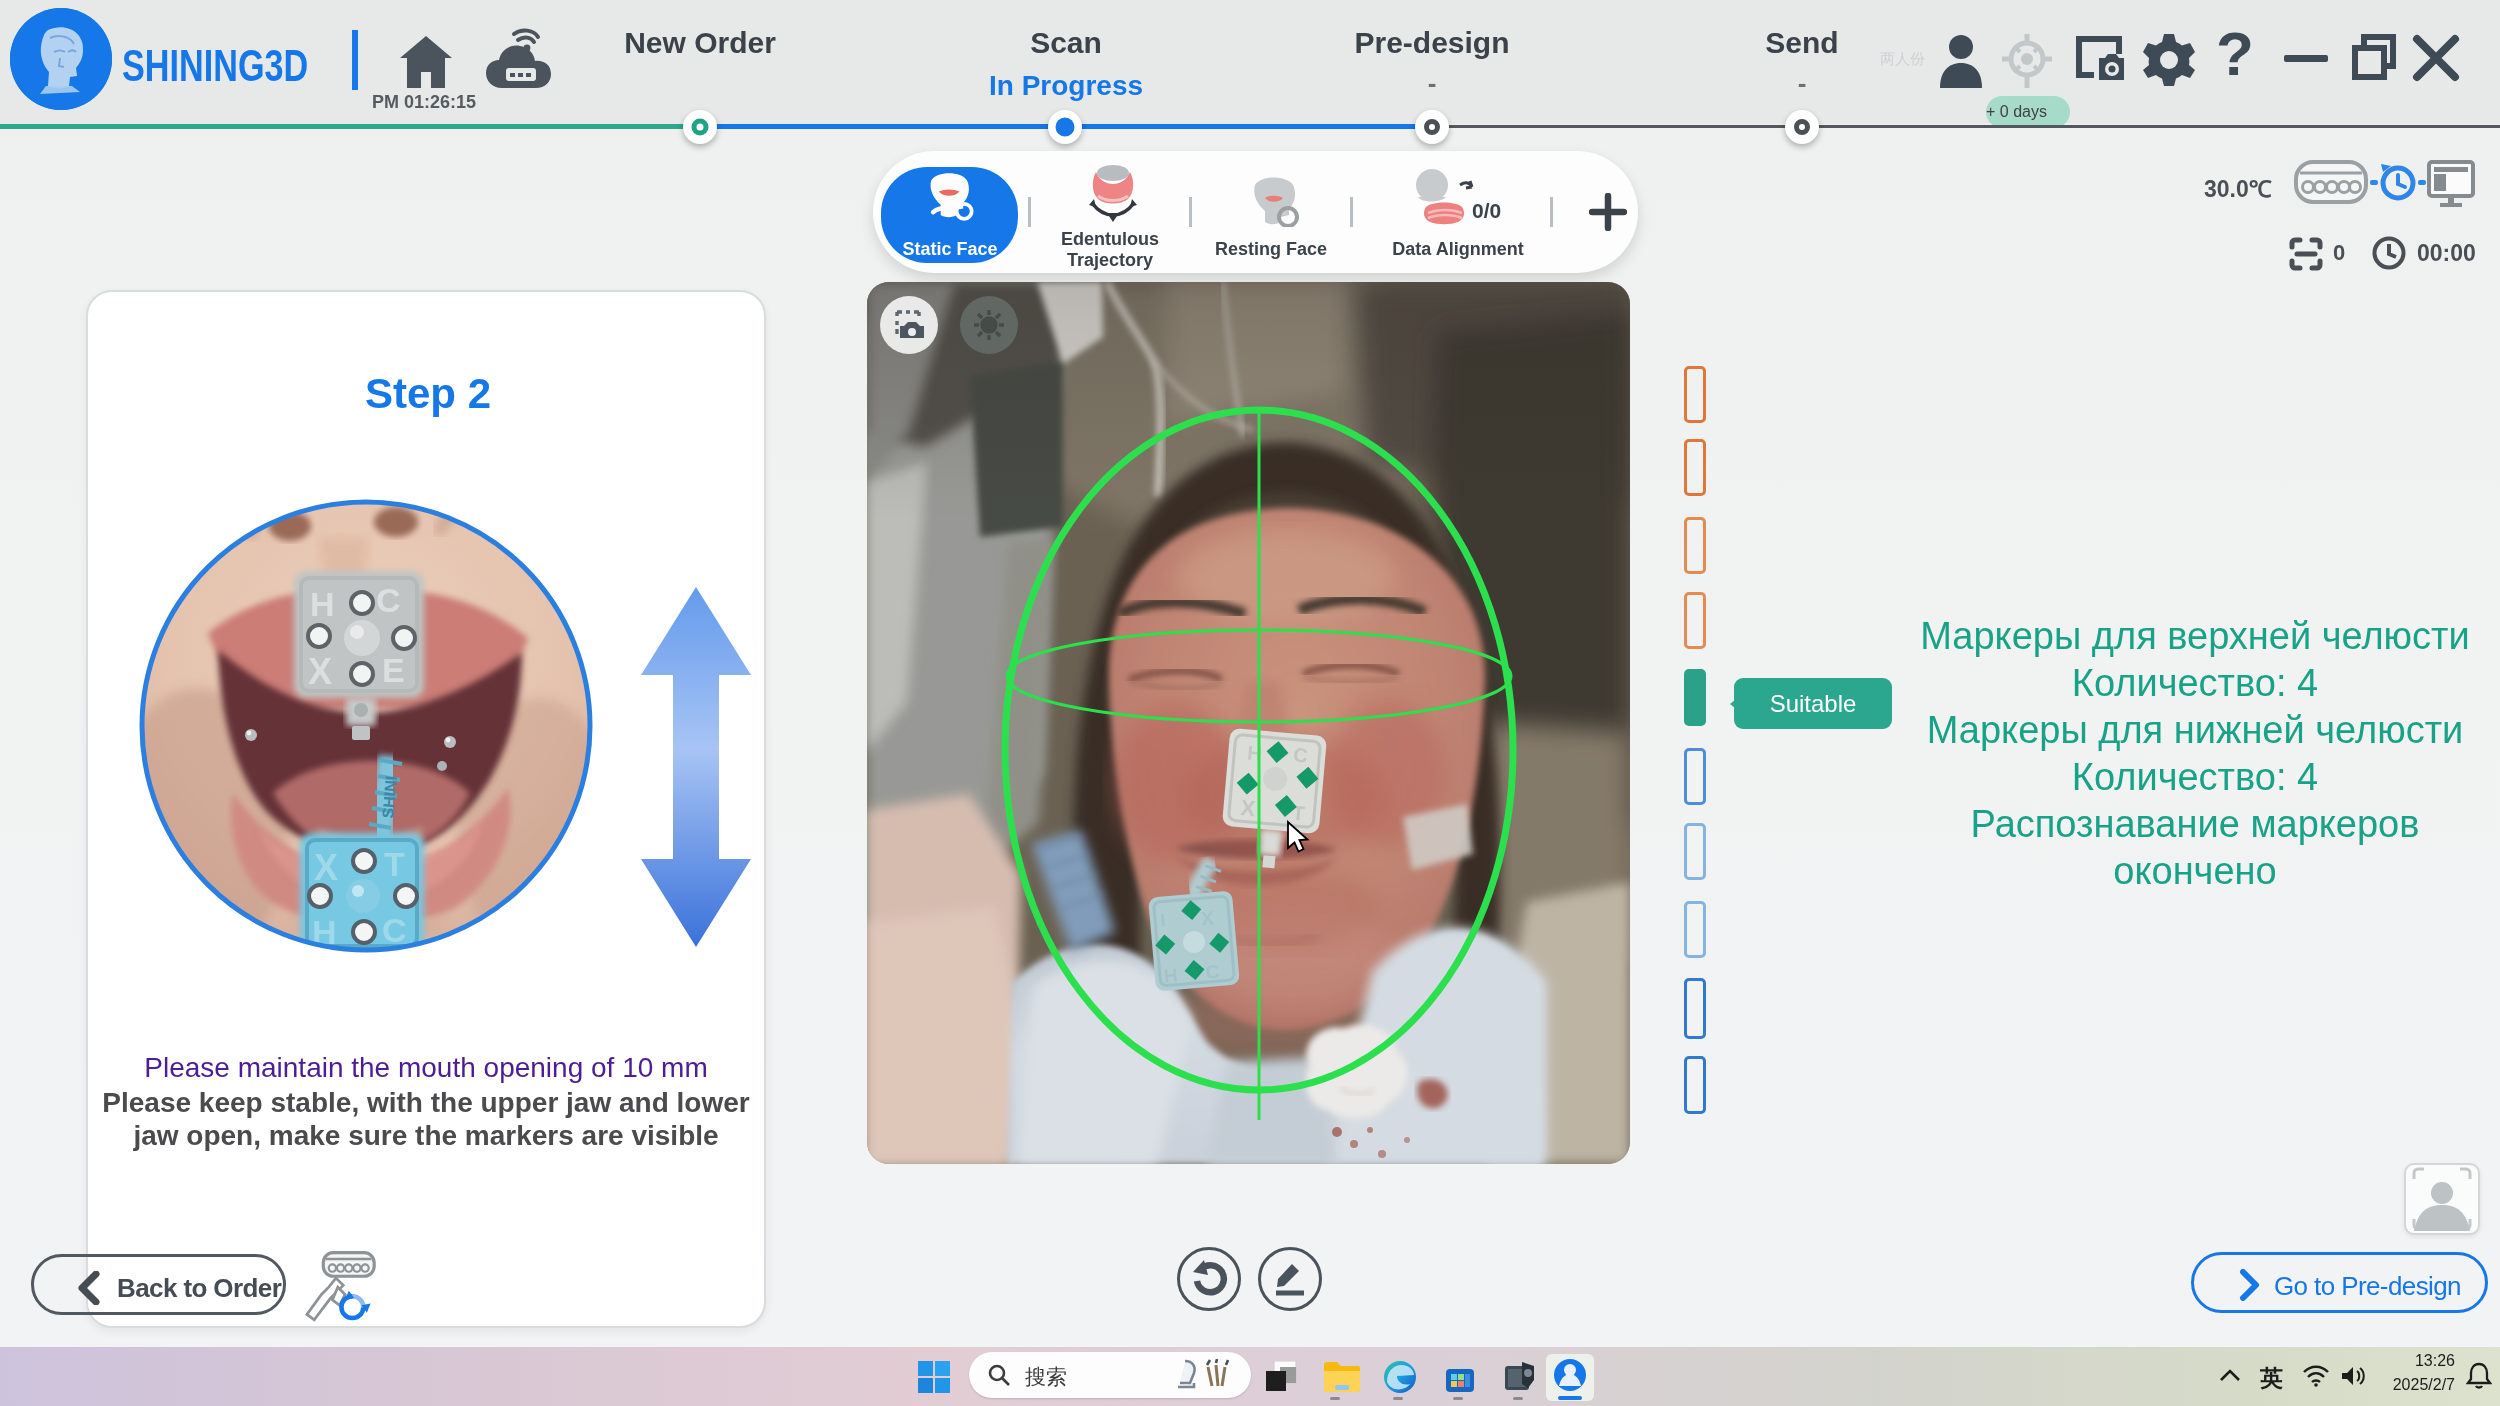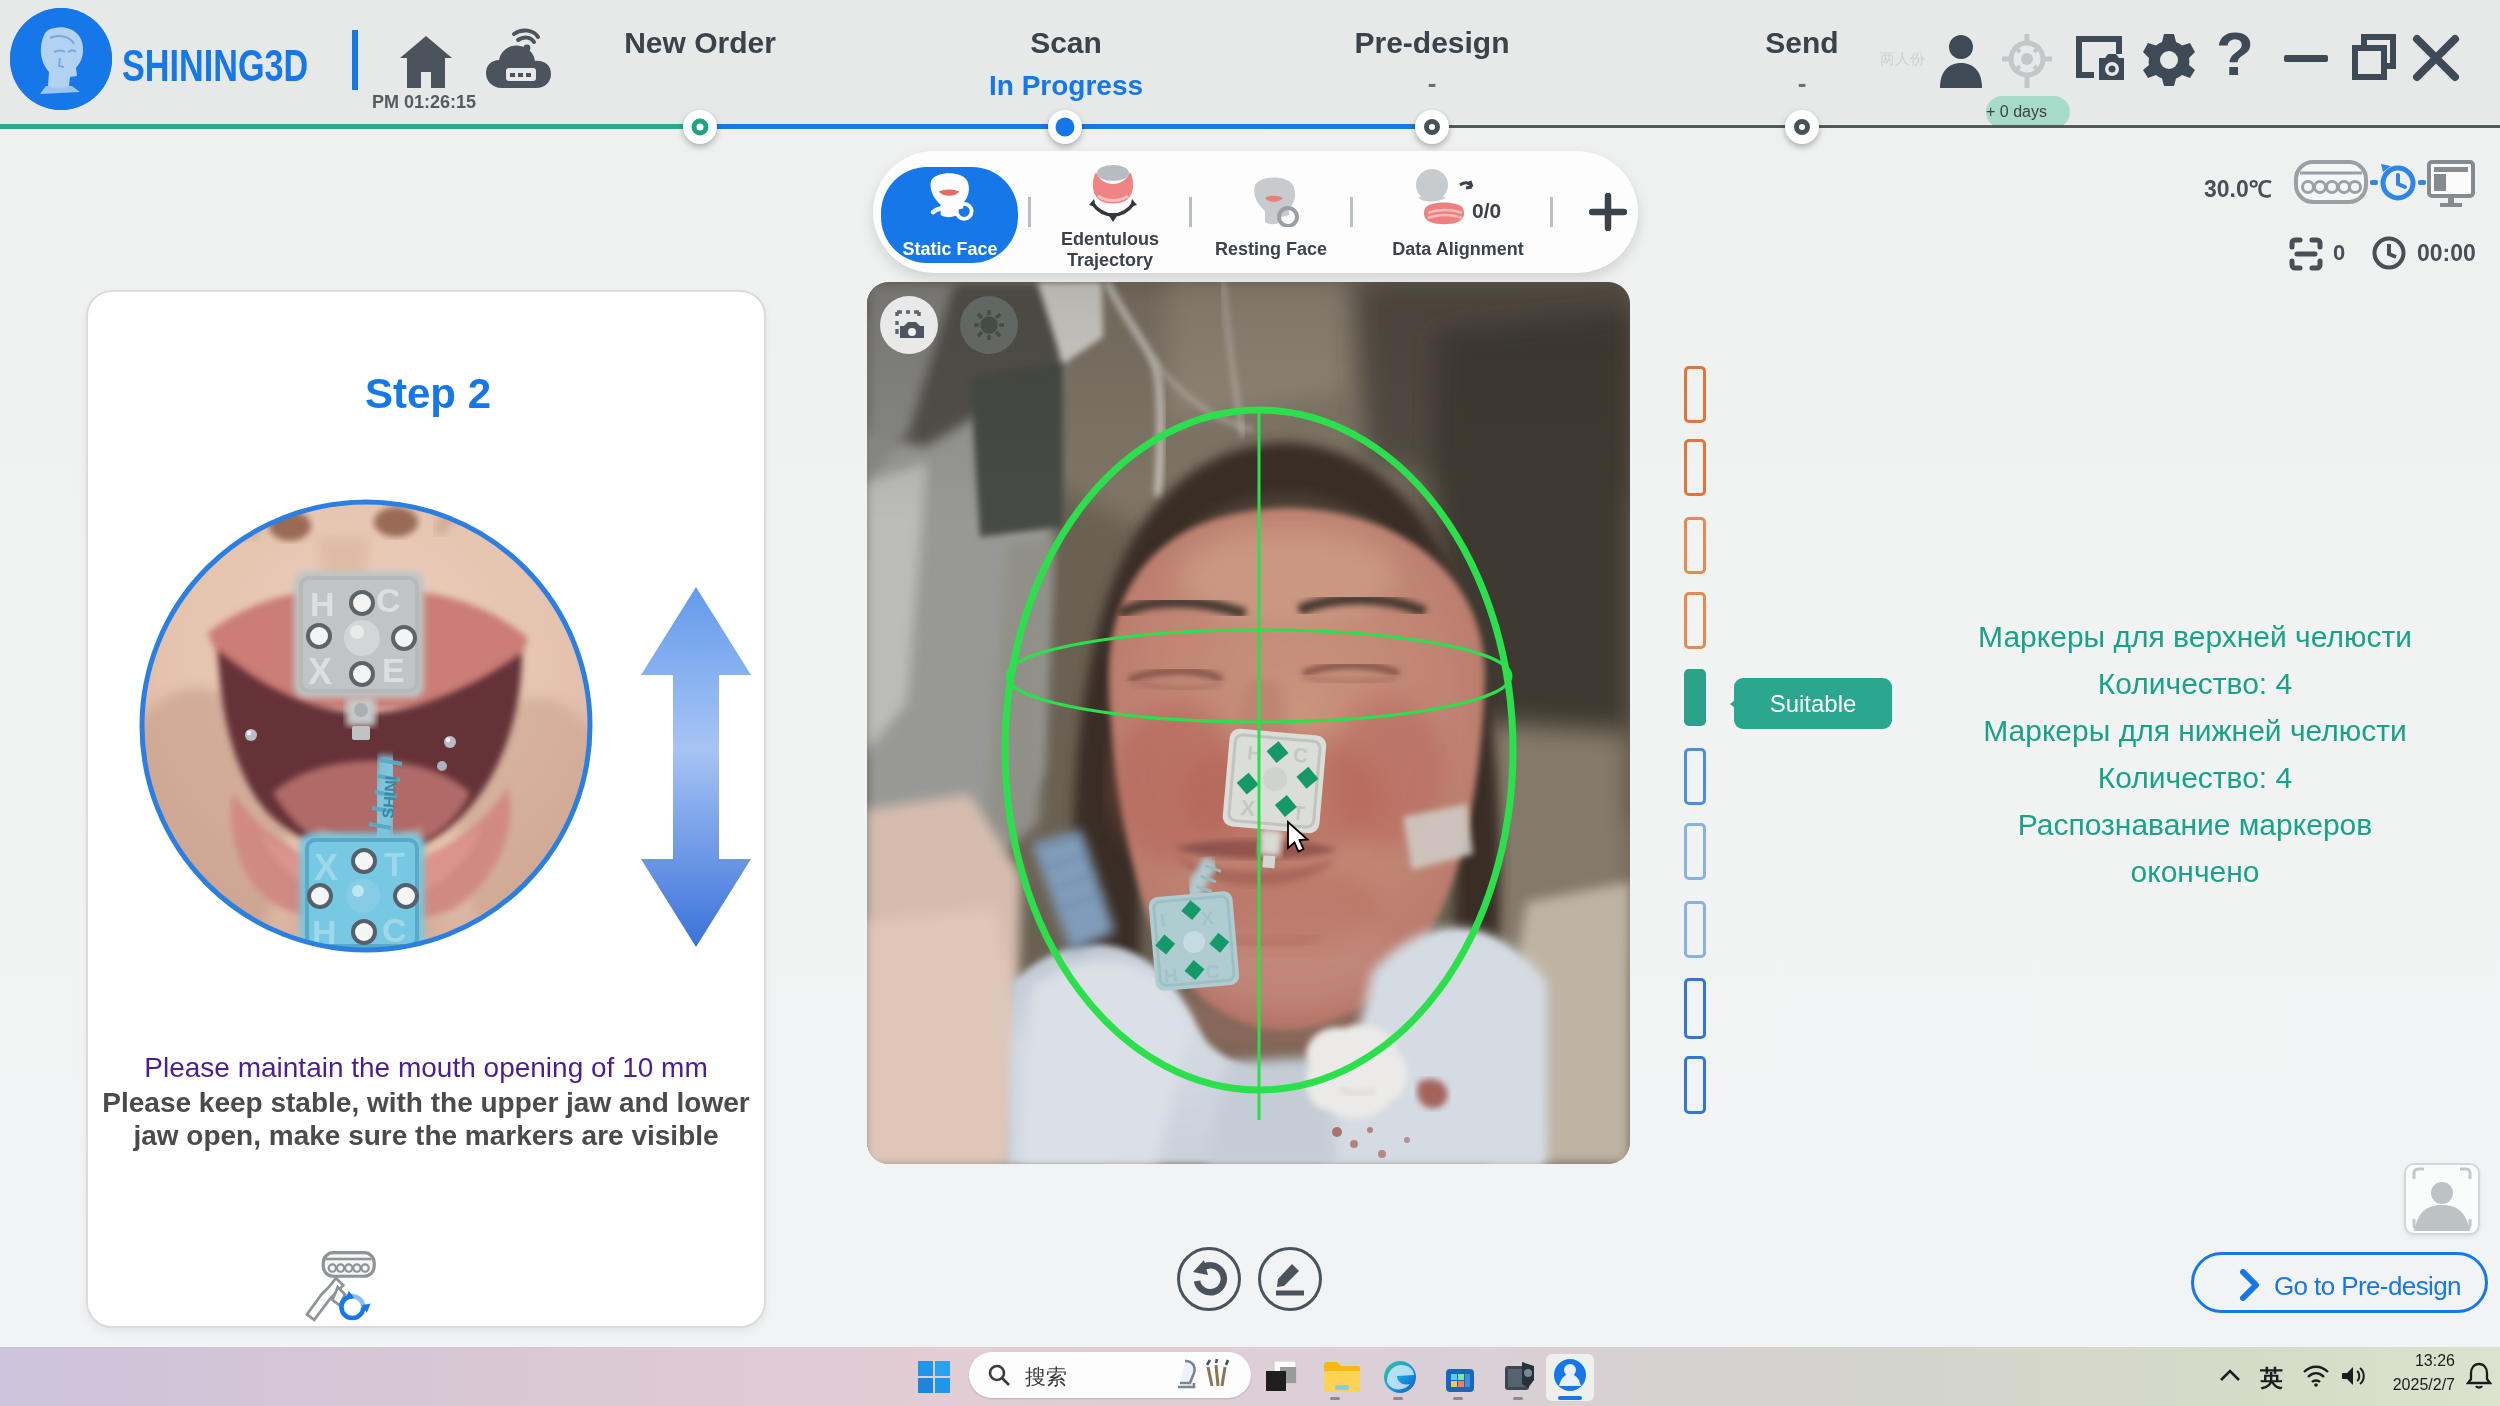--- a/index.html
+++ b/index.html
@@ -30,21 +30,21 @@
 #step2 { position:absolute; left:340px; top:78px; transform:translateX(-50%); font-size:42px; font-weight:bold; color:#1678e8; }
 #mouthwrap { position:absolute; left:50px; top:206px; width:456px; height:456px; border-radius:50%; }
 #ltxt1 { position:absolute; left:0; right:0; top:760px; text-align:center; font-size:28px; font-weight:normal; color:#4c1d95; white-space:nowrap; }
 #ltxt2 { position:absolute; left:0; right:0; top:794px; text-align:center; font-size:28px; font-weight:bold; color:#4b4b4d; line-height:33px; white-space:nowrap; }
 
 #photo { position:absolute; left:867px; top:282px; width:763px; height:882px; border-radius:22px; overflow:hidden; }
 
 .vrect { position:absolute; left:1684px; width:22px; height:57px; border-radius:5px; background:transparent; }
 #suitTip { position:absolute; left:1734px; top:678px; width:158px; height:51px; background:#2aa78e; border-radius:9px; color:#fff; font-size:24px; text-align:center; line-height:51px; }
 #suitTip:before { content:""; position:absolute; left:-12px; top:18px; border:8px solid transparent; border-right:10px solid #2aa78e; }
-#rustext { position:absolute; left:1900px; top:613px; width:590px; text-align:center; font-size:30px; color:#18a287; line-height:47px; }
+#rustext { position:absolute; left:1900px; top:613px; width:590px; text-align:center; font-size:38px; color:#18a287; line-height:47px; }
 
 #backBtn { position:absolute; left:31px; top:1254px; width:255px; height:61px; border:3px solid #51585f; border-radius:33px; background:transparent; }
 #backBtn span { position:absolute; left:83px; top:16px; font-size:26px; font-weight:bold; color:#454c53; white-space:nowrap; letter-spacing:-0.6px; }
 #goBtn { position:absolute; left:2191px; top:1252px; width:297px; height:61px; border:3px solid #1678e8; border-radius:32px; }
 #goBtn span { position:absolute; left:80px; top:16px; font-size:26px; font-weight:normal; color:#1678e8; white-space:nowrap; letter-spacing:-0.6px; }
 .circBtn { position:absolute; top:1247px; width:64px; height:64px; border:3.5px solid #4a525c; border-radius:50%; }
 
 #taskbar { position:absolute; left:0; top:1347px; width:2500px; height:59px; background:linear-gradient(90deg,#cdc3dc 0%,#d8c7d4 18%,#e2cdd4 38%,#dccfd8 55%,#d3d3cd 75%,#d6dbc8 90%,#dde2cf 100%); }
 #searchPill { position:absolute; left:969px; top:1352px; width:282px; height:46px; background:#fdfdfd; border-radius:23px; box-shadow:0 1px 2px rgba(0,0,0,0.15); }
 .trayTxt { position:absolute; font-size:16px; color:#1c1c1c; }
@@ -507,20 +507,26 @@
   <div class="vrect" style="top:592px; border:3px solid #e58a50;"></div>
   <div class="vrect" style="top:669px; background:#2aa188;"></div>
   <div class="vrect" style="top:748px; border:3px solid #4c8fd6;"></div>
   <div class="vrect" style="top:823px; border:3px solid #85b4e2;"></div>
   <div class="vrect" style="top:901px; border:3px solid #85b4e2;"></div>
   <div class="vrect" style="top:978px; border:3px solid #3079cf; height:61px;"></div>
   <div class="vrect" style="top:1056px; border:3px solid #3079cf; height:58px;"></div>
   <div id="suitTip">Suitable</div>
   <div id="rustext">Маркеры для верхней челюсти<br>Количество: 4<br>Маркеры для нижней челюсти<br>Количество: 4<br>Распознавание маркеров<br>окончено</div>
 
+  <div id="backBtn">
+    <svg class="abs" style="left:42px;top:14px;" width="24" height="34" viewBox="0 0 24 34">
+        <path d="M20 3 L6 17 L20 31" stroke="#454c53" stroke-width="7" fill="none" stroke-linecap="round" stroke-linejoin="round"></path>
+      </svg>
+    <span>Back to Order</span>
+  </div>
   <div id="goBtn">
     <svg class="abs" style="left:44px;top:14px;" width="24" height="32" viewBox="0 0 24 32">
         <path d="M5 3 L18 16 L5 29" stroke="#1678e8" stroke-width="6" fill="none" stroke-linecap="round" stroke-linejoin="round"></path>
       </svg>
     <span>Go to Pre-design</span>
   </div>
 
   <svg class="abs" style="left:296px;top:1250px;" width="80" height="78" viewBox="0 0 88 84">
     <rect x="30" y="2" width="56" height="26" rx="11" stroke="#8d9396" stroke-width="3.5" fill="#f4f5f5"></rect>
     <path d="M33 9 L83 9" stroke="#8d9396" stroke-width="2.5"></path>

